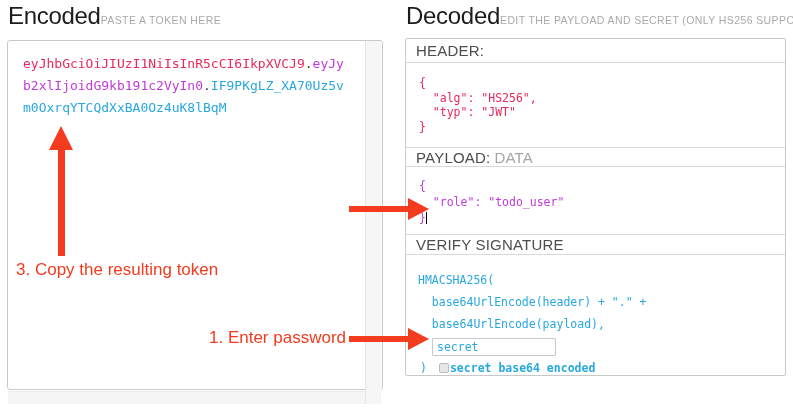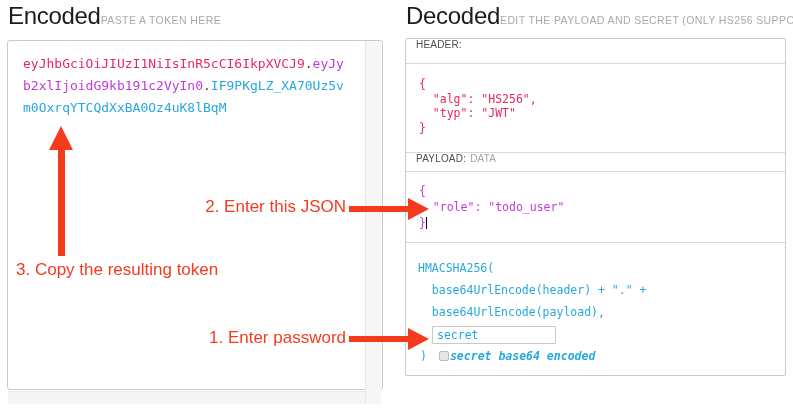--- a/index.html
+++ b/index.html
@@ -41,22 +41,22 @@
     background:#f5f5f5; border-top:1px solid #ebebeb; z-index:1;
   }
 
   
   #right-box {
     position:absolute; left:405px; top:38px; width:381px; height:338px;
     border:1px solid #c9c9c9; border-radius:2px; background:#fff;
     display:flex; flex-direction:column;
   }
   .sec-label {
-    font-size:10px; letter-spacing:0.2px; padding-left:10px;
-    border-bottom:1px solid #d9d9d9; display:flex; align-items:flex-start; gap:4px;
+    font-size:15px; letter-spacing:0.2px; padding-left:10px;
+    border-bottom:1px solid #d9d9d9; display:flex; align-items:center; gap:4px;
   }
   .sec-label .strong { color:#4d4d4d; }
   .sec-label .light  { color:#a6a6a6; }
   .row-h-label { height:25px; }
   .row-h-json  { height:89px; border-bottom:1px solid #d9d9d9; }
   .row-p-label { height:19px; }
   .row-p-json  { height:71px; border-bottom:1px solid #d9d9d9; }
   .row-v-label { height:21px; }
   .row-sig     { flex:1; }
 
@@ -78,21 +78,21 @@
   }
   #sig-close-row {
     margin-top:5px; font-size:11.5px; display:flex; align-items:center;
     font-family:"DejaVu Sans Mono","Liberation Mono",monospace;
   }
   #sig-close-row .paren { margin-left:2px; }
   .cb {
     display:inline-block; width:10px; height:10px; margin:0 1px 0 12px;
     background:#e7e7e7; border:1px solid #bcbcbc; border-radius:2px;
   }
-  #cb-label { font-weight:bold;font-style:italic; }
+  #cb-label { font-weight:bold; }
 
   
   .ann-text {
     position:absolute; color:var(--annotation,#f43b1e); font-size:17px; white-space:nowrap; z-index:5;
   }
   .ann-right { width:246px; text-align:right; }
   .shaft { position:absolute; background:var(--annotation,#f43b1e); z-index:5; }
   .head-right {
     position:absolute; width:0; height:0; z-index:5;
     border-top:11px solid transparent; border-bottom:11px solid transparent;
@@ -134,34 +134,36 @@
     </div>
     <div class="sec-label row-p-label">
       <span class="strong">PAYLOAD:</span>
       <span class="light">DATA</span>
     </div>
     <div class="row-p-json">
       <pre class="json-pre" id="payload-json"><span>{
   "role": "todo_user"
 }</span><span class="caret"></span></pre>
     </div>
+    <div class="sec-label row-v-label">
+      <span class="strong">VERIFY SIGNATURE</span>
+    </div>
     <div class="row-sig" id="sig-zone">
       <pre class="json-pre" id="sig-code">HMACSHA256(
   base64UrlEncode(header) + "." +
   base64UrlEncode(payload),</pre>
       <input id="secret-input" type="text" value="secret" style="">
       <div id="sig-close-row">
         <span class="paren">)</span>
         <span class="cb"></span>
         <span id="cb-label">secret base64 encoded</span>
       </div>
     </div>
   </div>
 
-  <div class="ann-text ann-right" style="left:100px; top:197px;">2. Enter this JSON</div>
   <div class="shaft" style="left:349px; top:206px; width:60px; height:6px;"></div>
   <div class="head-right" style="left:408px; top:198px;"></div>
 
   <div class="ann-text" style="left:16px; top:260px;">3. Copy the resulting token</div>
   <div class="head-up" style="left:49px; top:126px;"></div>
   <div class="shaft" style="left:58px; top:148px; width:7px; height:108px;"></div>
 
   <div class="ann-text ann-right" style="left:100px; top:328px;">1. Enter password</div>
   <div class="shaft" style="left:349px; top:336px; width:60px; height:6px;"></div>
   <div class="head-right" style="left:408px; top:328px;"></div>

